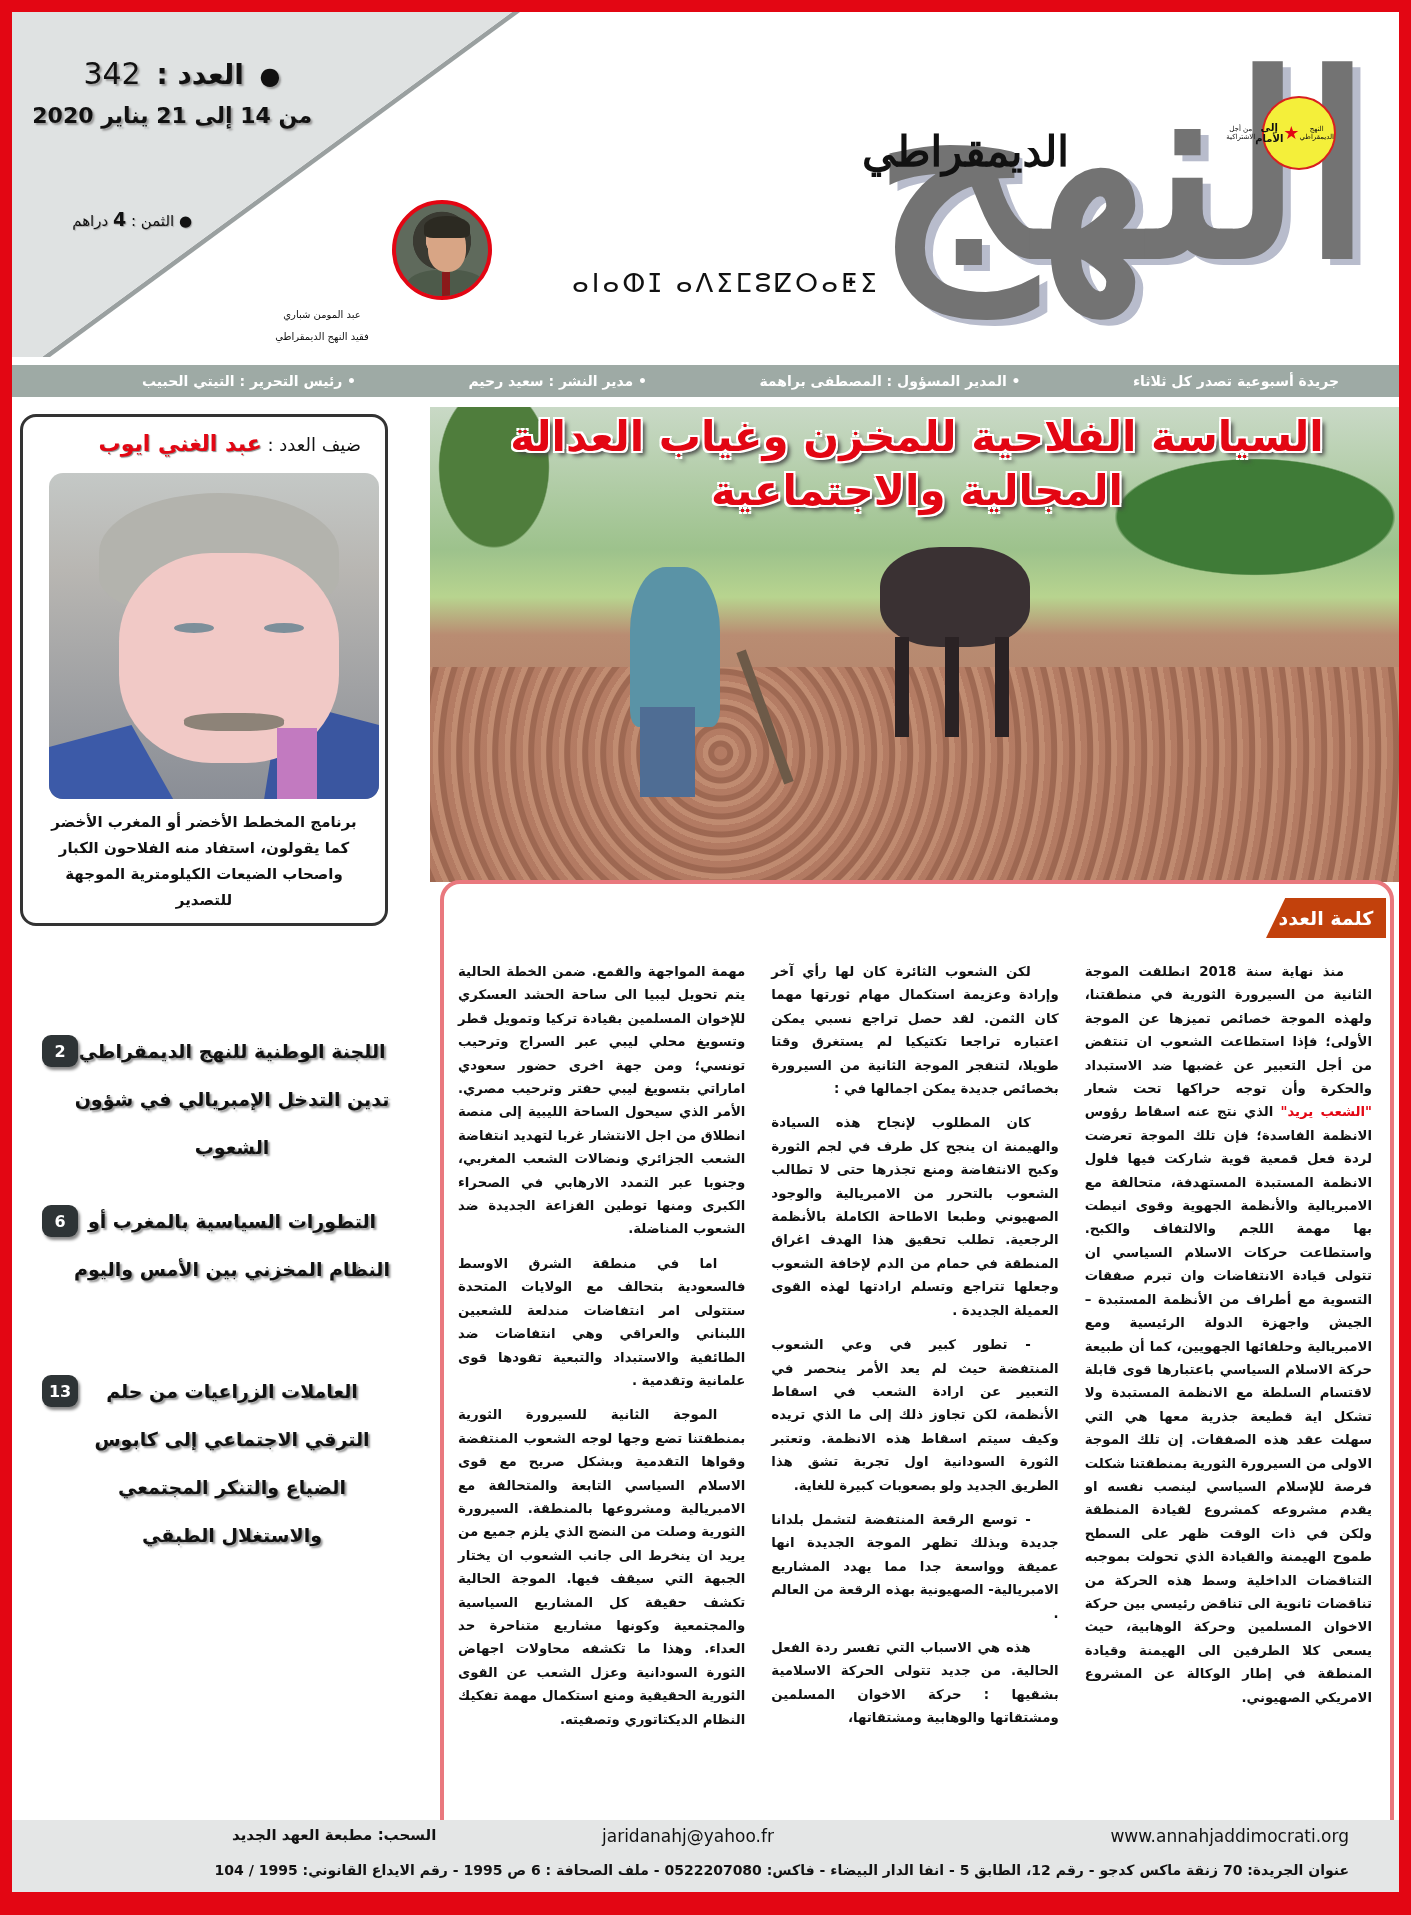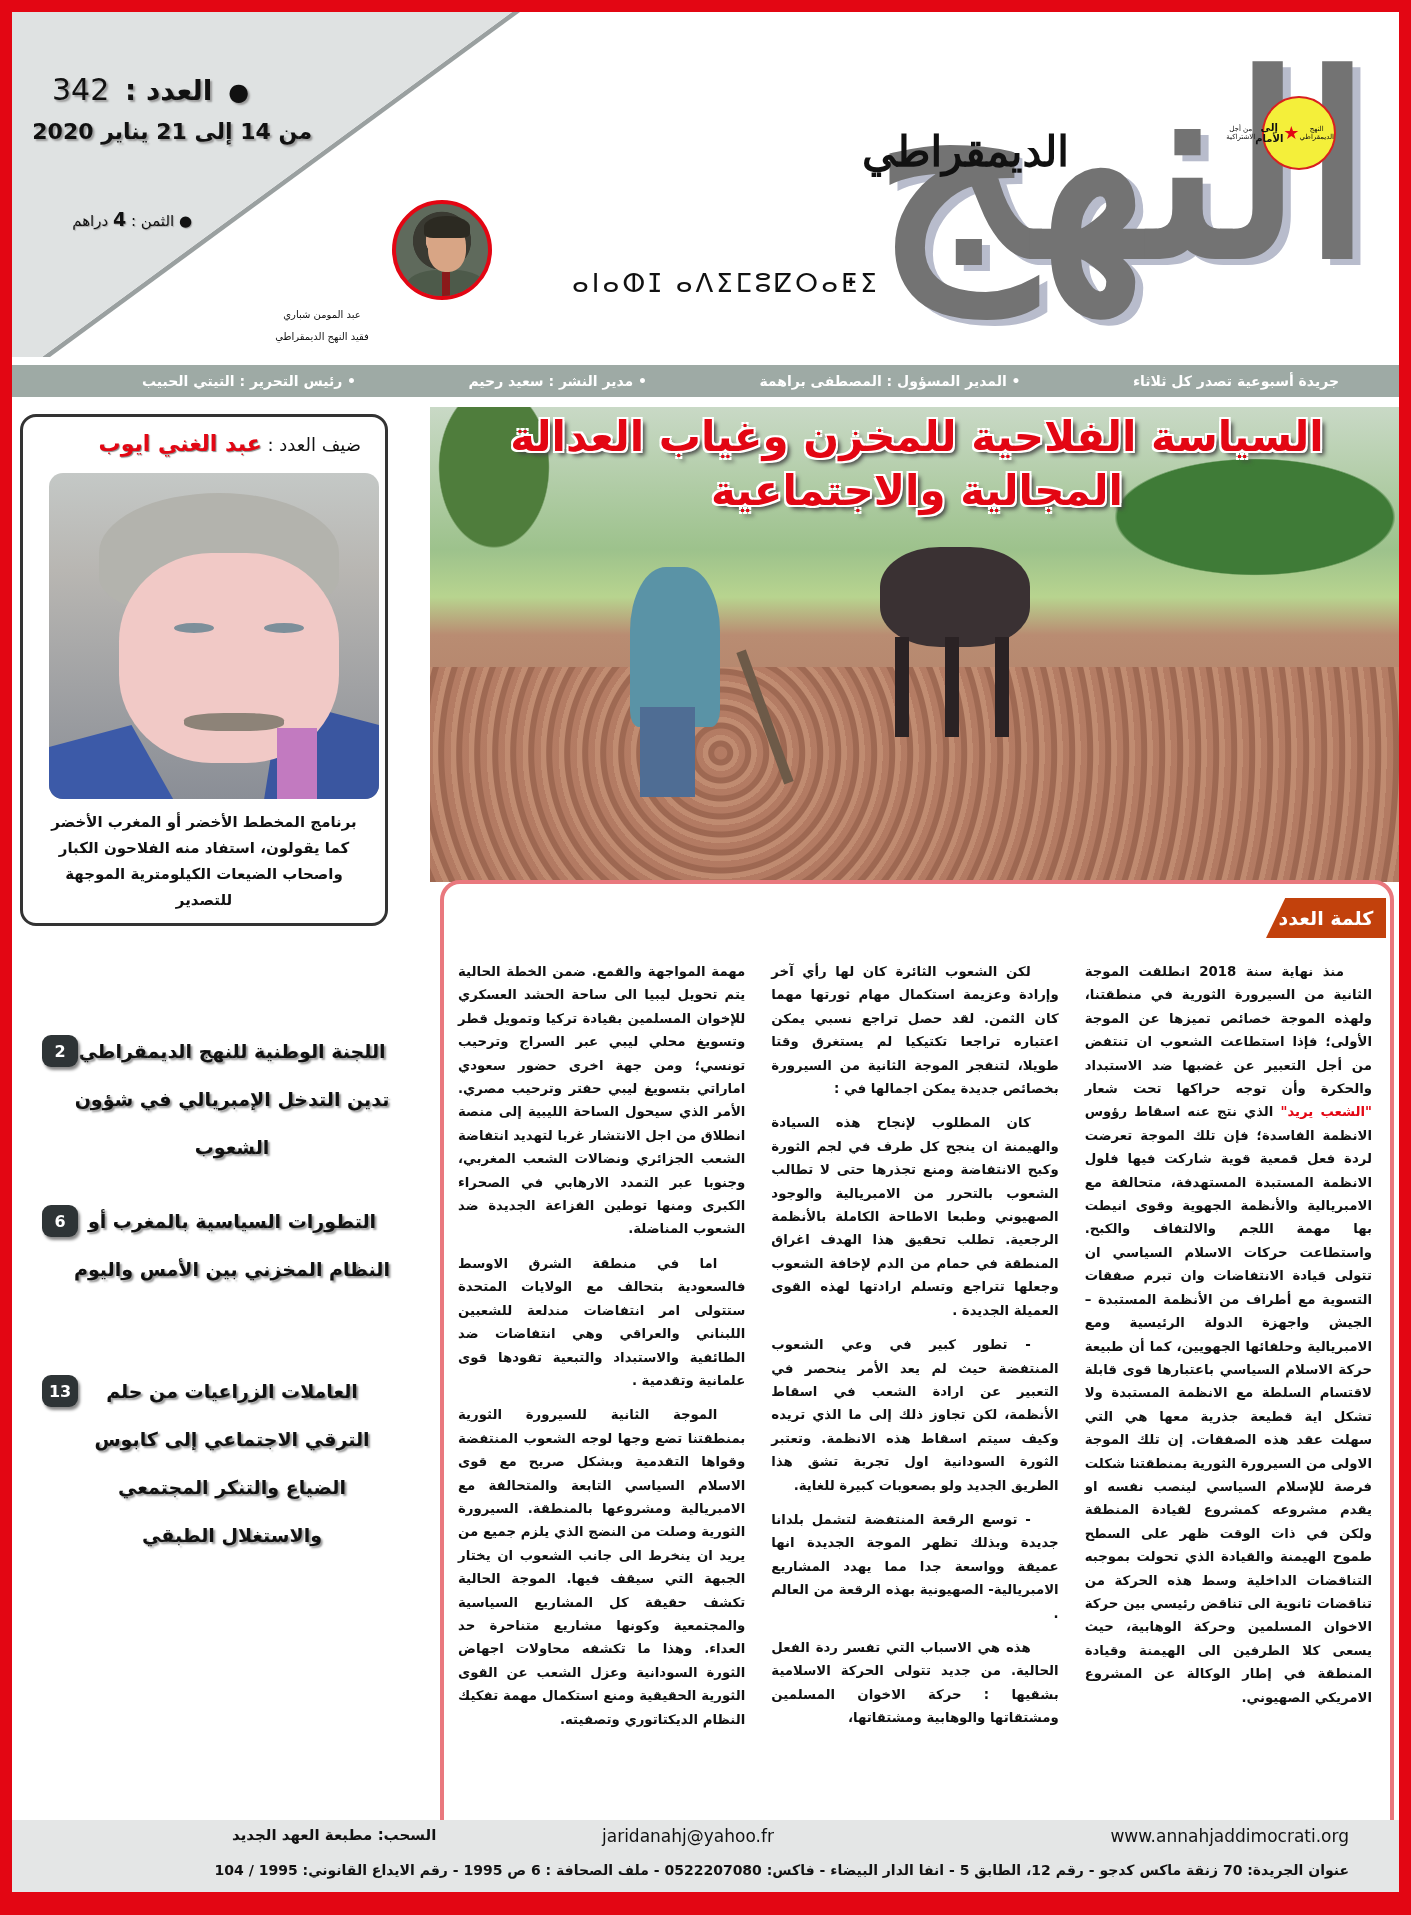--- a/index.html
+++ b/index.html
@@ -18,21 +18,21 @@
   .mast-tri {
     position: absolute; left: 0; top: 0; width: 1387px; height: 345px;
     background: #dfe2e2;
     clip-path: polygon(0 0, 500px 0, 30px 345px, 0 345px);
   }
   .mast-tri-shadow {
     position: absolute; left: 0; top: 0; width: 1387px; height: 345px;
     background: #9aa0a0;
     clip-path: polygon(500px 0, 508px 0, 38px 345px, 30px 345px);
   }
-  .issue-block { position: absolute; left: 40px; top: 60px; width: 260px; text-align: left; }
+  .issue-block { position: absolute; left: 40px; top: 44px; width: 260px; text-align: center; }
   .issue-no { font-size: 28px; font-weight: bold; text-shadow: 2px 2px 2px #999; white-space: nowrap; }
   .issue-no .bullet { font-size: 24px; margin-left: 6px; }
   .issue-no .num { font-weight: normal; font-size: 30px; margin-right: 6px; }
   .issue-dates { font-size: 22px; font-weight: bold; margin-top: 12px; text-shadow: 2px 2px 2px #999; white-space: nowrap; }
   .issue-price { position: absolute; left: 40px; top: 196px; width: 140px; font-size: 15px; text-shadow: 1px 1px 1px #aaa; white-space: nowrap; text-align: right; }
   .issue-price b { font-size: 19px; }
   .tribute-photo {
     position: absolute; left: 380px; top: 188px; width: 100px; height: 100px;
     border-radius: 50%; border: 4px solid #e30613; overflow: hidden;
     background: radial-gradient(circle at 50% 40%, #d9a88c 0 22%, #3a3a32 23% 40%, #5f6a5c 41% 100%);

